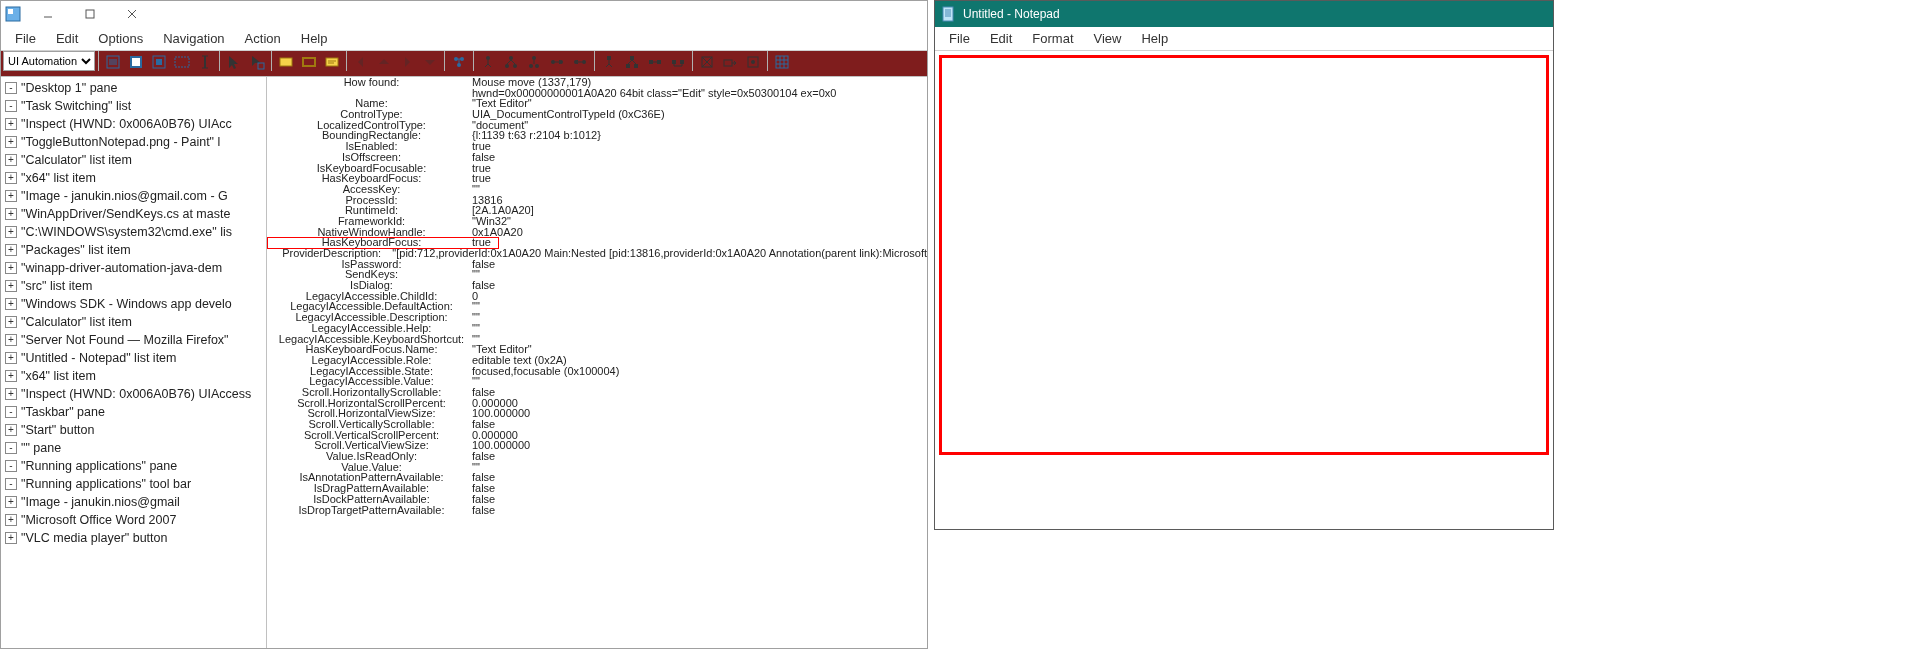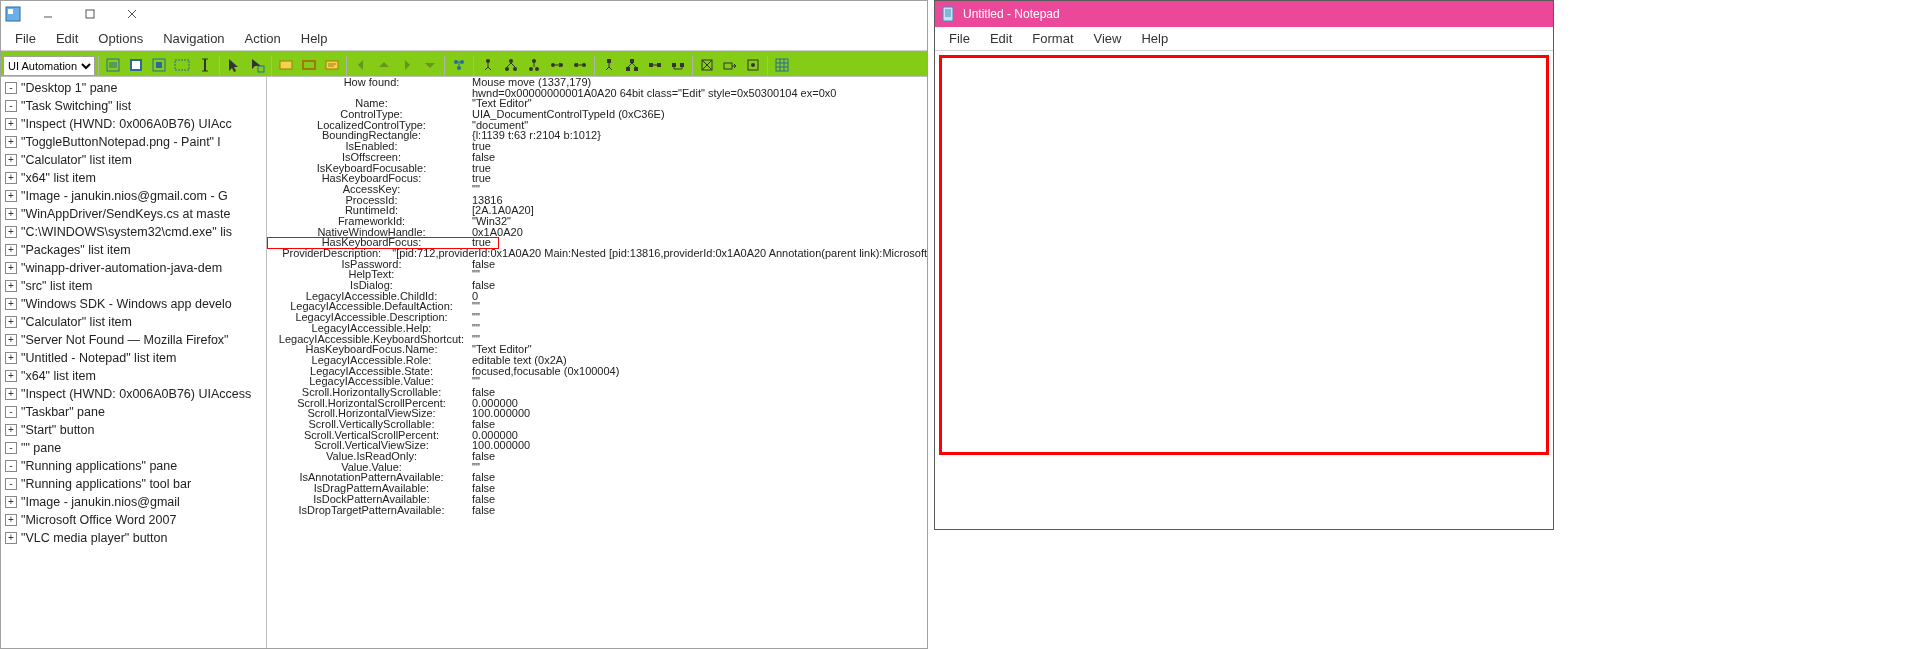--- a/index.html
+++ b/index.html
@@ -47,22 +47,22 @@
     align-items: center;
     padding: 0 4px;
     font-size: 13px;
     color:#333;
     border-bottom: 1px solid #d0d0d0;
   }
   .menubar .menu { padding: 2px 10px; }
   .toolbar {
     height: 26px;
     display: flex;
-    align-items: flex-end;
-    background: #84cc16;
+    align-items: flex-start;
+    background: #7f1d1d;
     border-bottom: 1px solid #c0c0c0;
     padding: 0 2px;
     gap: 1px;
   }
   .toolbar select {
     font-size: 11px;
     height: 20px;
     border:1px solid #a0a0a0;
     background:#fff;
   }
@@ -140,21 +140,21 @@
     width: 620px;
     height: 530px;
     margin-left: 6px;
     border: 1px solid #5a5a5a;
     display:flex;
     flex-direction:column;
     background:#fff;
   }
   .np-title {
     height: 26px;
-    background:#ec4899;
+    background:#0f766e;
     color:#fff;
     display:flex;
     align-items:center;
     padding: 0 6px;
     font-size: 12px;
   }
   .np-title .icon {
     width:16px; height:16px; margin-right:6px;
     display:inline-flex; align-items:center; justify-content:center;
   }
@@ -584,21 +584,21 @@
         </div>
         <div class="props-row">
           <span class="k">ProviderDescription:</span>
           <span class="v">"[pid:712,providerId:0x1A0A20 Main:Nested [pid:13816,providerId:0x1A0A20 Annotation(parent link):Microsoft</span>
         </div>
         <div class="props-row">
           <span class="k">IsPassword:</span>
           <span class="v">false</span>
         </div>
         <div class="props-row">
-          <span class="k">HelpText:</span>
+          <span class="k">SendKeys:</span>
           <span class="v">""</span>
         </div>
         <div class="props-row">
           <span class="k">IsDialog:</span>
           <span class="v">false</span>
         </div>
         <div class="props-row">
           <span class="k">LegacyIAccessible.ChildId:</span>
           <span class="v">0</span>
         </div>

